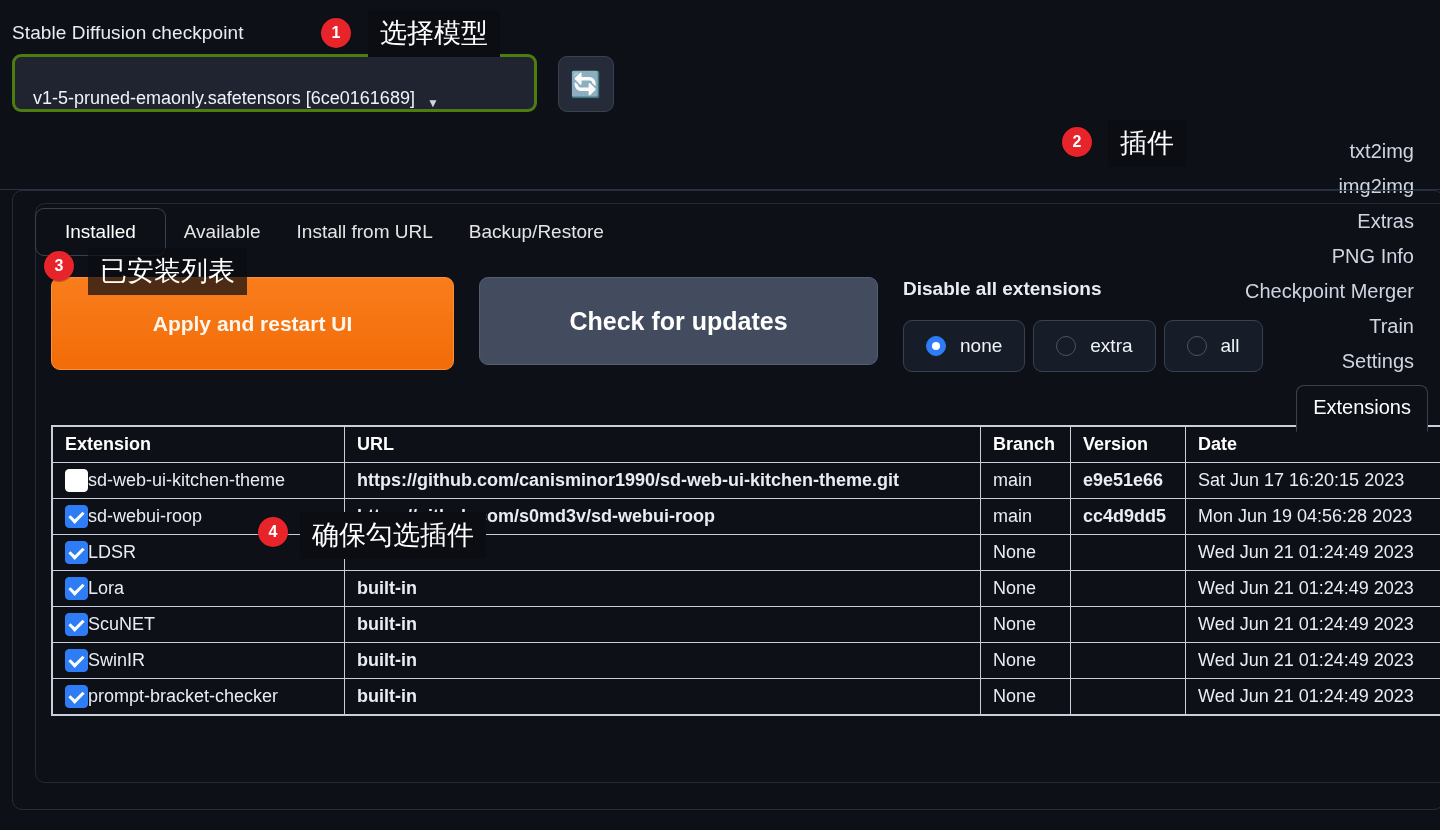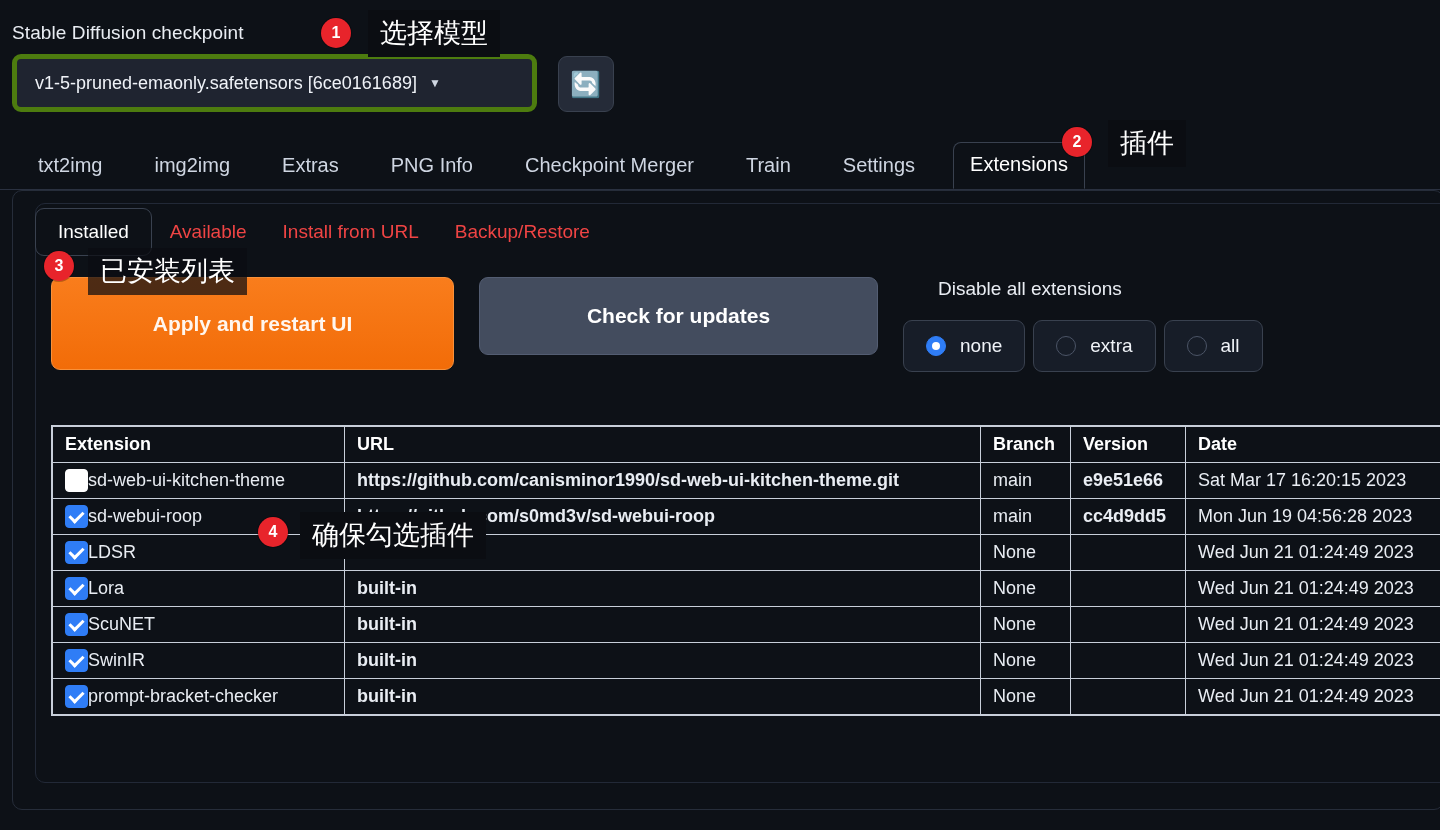--- a/index.html
+++ b/index.html
@@ -19,23 +19,23 @@
 
   
   .ckpt-label {
     position: absolute; left: 12px; top: 22px;
     font-size: 19px; color: #e9edf3; letter-spacing: .1px;
   }
   .ckpt-dd {
     position: absolute; left: 12px; top: 54px;
     width: 525px; height: 58px;
     background: #1f2430;
-    border: 5px solid #4d7c0f;
-    border-radius: 9px;
-    display: flex; align-items: center;
+    border: 3px solid #4d7c0f;
+    border-radius: 9px;
+    display: flex; align-items: flex-end;
     padding: 0 18px;
   }
   .ckpt-dd .val {
     font-size: 18px; color: #f0f3f8; white-space: nowrap;
   }
   .ckpt-dd .caret {
     margin-left: 12px; color: #cfd6e2; font-size: 12px; line-height: 1;
   }
   .refresh-btn {
     position: absolute; left: 558px; top: 56px;
@@ -48,20 +48,21 @@
   .refresh-btn .glyph {
     font-size: 25px; line-height: 1;
   }
 
   
   .toptabs {
     position: absolute; left: 0; top: 140px;
     width: 1440px; height: 50px;
     display: flex; align-items: flex-end;
     border-bottom: 1px solid #2a3140;
+    flex-direction: column;
   }
   .toptab {
     font-size: 20px; color: #cfd6e2;
     padding: 0 0 12px 0; margin: 0 26px;
     white-space: nowrap;
   }
   .toptab:first-child { margin-left: 38px; }
   .toptab.active {
     color: #ffffff;
     position: relative;
@@ -88,55 +89,55 @@
     border-radius: 10px;
   }
 
   
   .subtabs {
     position: absolute; left: 35px; top: 208px;
     display: flex; align-items: center;
     z-index: 4;
   }
   .subtab {
-    font-size: 19px; color: #ef4444;
+    font-size: 19px; color: #e5e5e5;
     padding: 12px 18px;
     white-space: nowrap;
   }
   .subtab.active {
     color: #ffffff;
     border: 1px solid #39414f;
     border-radius: 9px;
-    padding: 12px 22px;
+    padding: 12px 29px;
   }
 
   
   .apply-btn {
     position: absolute; left: 51px; top: 277px;
     width: 403px; height: 93px;
     background: linear-gradient(180deg,#f97d1c 0%, #f26c08 100%);
     border: 1px solid #f9913a;
     border-radius: 9px;
     display: flex; align-items: center; justify-content: center;
     color: #fff6ee; font-size: 21px; font-weight: bold;
   }
   .check-btn {
     position: absolute; left: 479px; top: 277px;
-    width: 399px; height: 78px;
+    width: 399px; height: 88px;
     background: #434c5e;
     border: 1px solid #535d72;
     border-radius: 9px;
     display: flex; align-items: center; justify-content: center;
-    color: #ffffff; font-size: 21px; font-weight: bold;
+    color: #ffffff; font-size: 25px; font-weight: bold;
   }
 
   
   .radio-label {
-    position: absolute; left: 938px; top: 278px;
-    font-size: 19px; color: #e9edf3;
+    position: absolute; left: 903px; top: 278px;
+    font-size: 19px; color: #e9edf3; font-weight: bold;
   }
   .radio-row {
     position: absolute; left: 903px; top: 320px;
     display: flex; gap: 8px;
   }
   .radio-item {
     height: 52px;
     border: 1px solid #39414f;
     border-radius: 9px;
     background: #171d28;
@@ -330,21 +331,21 @@
         <tr>
           <td>
             <span class="cellflex">
               <span class="cbx off"></span>
               <span>sd-web-ui-kitchen-theme</span>
             </span>
           </td>
           <td class="b">https://github.com/canisminor1990/sd-web-ui-kitchen-theme.git</td>
           <td>main</td>
           <td class="b">e9e51e66</td>
-          <td>Sat Mar 17 16:20:15 2023</td>
+          <td>Sat Jun 17 16:20:15 2023</td>
         </tr>
         <tr>
           <td>
             <span class="cellflex">
               <span class="cbx on"></span>
               <span>sd-webui-roop</span>
             </span>
           </td>
           <td class="b">https://github.com/s0md3v/sd-webui-roop</td>
           <td>main</td>

